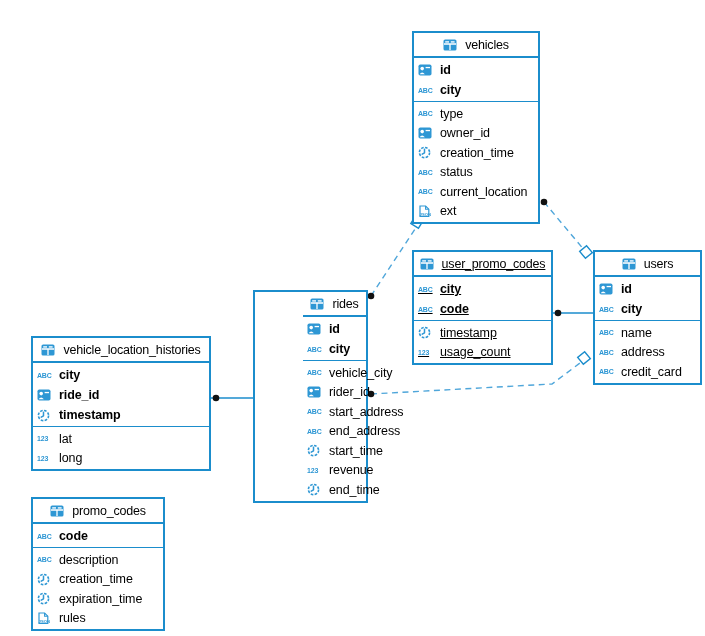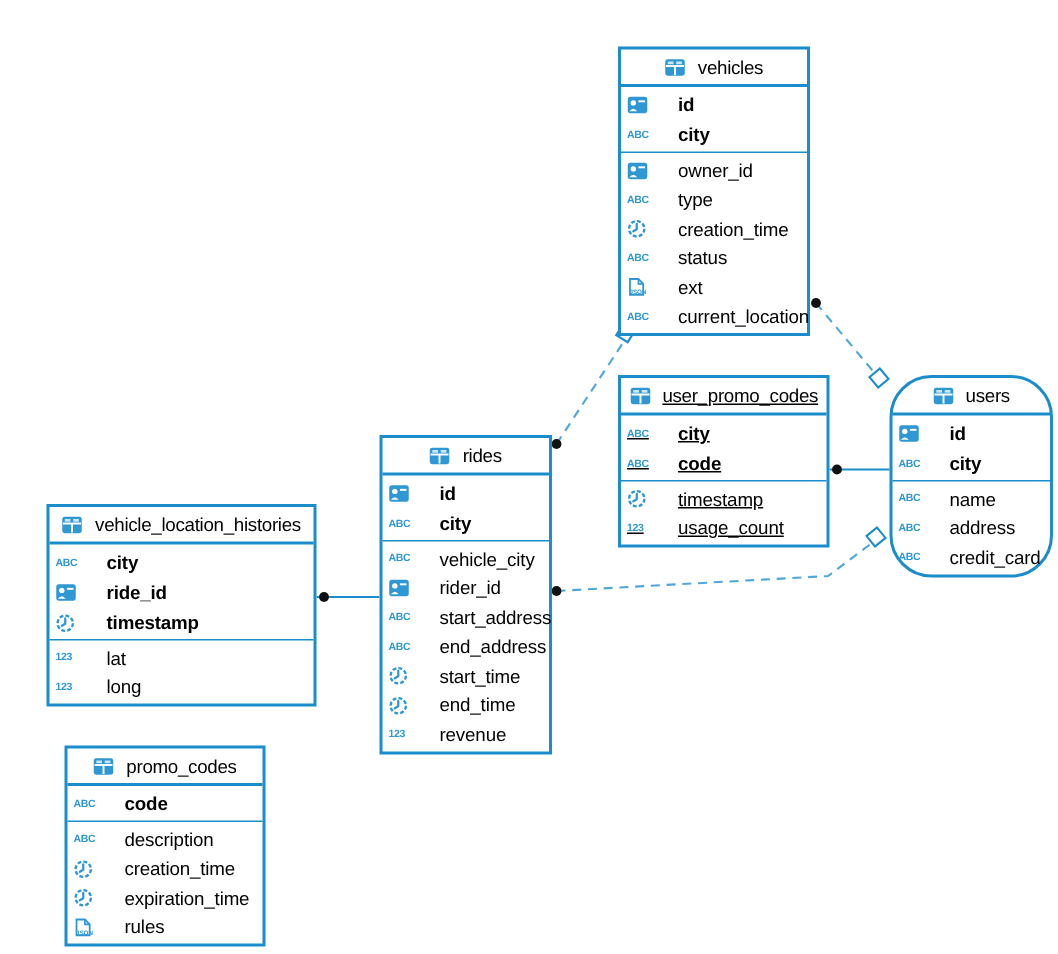--- a/index.html
+++ b/index.html
@@ -13,21 +13,21 @@
   }
   .thead{
     height:23px;border-bottom:2px solid var(--accent,#1b8dcc);
     display:flex;align-items:center;justify-content:center;gap:5px;
   }
   .ttitle{font-size:12.5px;letter-spacing:-0.2px;white-space:nowrap;}
   .keys{padding:2px 0 1px 0;}
   .cols{border-top:1.5px solid var(--accent,#1b8dcc);padding:2px 0 1px 0;}
   .row{display:flex;align-items:center;gap:5px;height:19.5px;padding:0 4px;}
   .keys .row{font-weight:700;height:20px;}
-  .label{font-size:12.5px;letter-spacing:-0.1px;white-space:nowrap;margin-left:12px;}
+  .label{font-size:12.5px;letter-spacing:-0.1px;white-space:nowrap;}
   .icon{width:17px;flex:0 0 17px;display:flex;align-items:center;justify-content:flex-start;}
   .txticon{
     font-size:7px;font-weight:800;color:var(--iconblue,#2e97d4);
     letter-spacing:-0.2px;line-height:1;
   }
 </style>
 </head>
 <body>
 
 <div class="canvas">
@@ -71,61 +71,61 @@
             </span>
     <span class="label">id</span>
   </div>
           <div class="row">
     <span class="icon txticon">ABC</span>
     <span class="label">city</span>
   </div>
         </div>
     <div class="cols">
           <div class="row">
+    <span class="icon txticon">ABC</span>
+    <span class="label">type</span>
+  </div>
+          <div class="row">
     <span class="icon">
               <svg width="14" height="12" viewBox="0 0 14 12">
                 <rect x="0.5" y="0.5" width="13" height="11" rx="1.8" fill="#2e97d4"></rect>
                 <circle cx="4.2" cy="4.6" r="1.8" fill="#ffffff"></circle>
                 <path d="M1.6 10.2 Q4.2 6.7 6.8 10.2 Z" fill="#ffffff"></path>
                 <rect x="7.6" y="2.9" width="4.4" height="1.3" fill="#ffffff"></rect>
               </svg>
             </span>
     <span class="label">owner_id</span>
   </div>
           <div class="row">
-    <span class="icon txticon">ABC</span>
-    <span class="label">type</span>
-  </div>
-          <div class="row">
     <span class="icon">
               <svg width="13" height="13" viewBox="0 0 13 13">
                 <circle cx="6.5" cy="6.5" r="5.1" fill="none" stroke="#2e97d4" stroke-width="1.6" stroke-dasharray="2.6,1.4"></circle>
                 <path d="M6.5 6.8 L6.5 3.3 M6.5 6.8 L4.2 8.2" stroke="#2e97d4" stroke-width="1.5" fill="none" stroke-linecap="round"></path>
               </svg>
             </span>
     <span class="label">creation_time</span>
   </div>
           <div class="row">
     <span class="icon txticon">ABC</span>
     <span class="label">status</span>
+  </div>
+          <div class="row">
+    <span class="icon txticon">ABC</span>
+    <span class="label">current_location</span>
   </div>
           <div class="row">
     <span class="icon">
               <svg width="13" height="13" viewBox="0 0 13 13">
                 <path d="M2 1 h5.6 l3.2 3.2 v7.3 h-8.8 z" fill="none" stroke="#2e97d4" stroke-width="1.2"></path>
                 <path d="M7.6 1 v3.2 h3.2" fill="none" stroke="#2e97d4" stroke-width="1.1"></path>
                 <text x="1.6" y="11.2" font-size="4.2" font-weight="bold" fill="#2e97d4" font-family="Liberation Sans, sans-serif">JSON</text>
               </svg>
             </span>
     <span class="label">ext</span>
   </div>
-          <div class="row">
-    <span class="icon txticon">ABC</span>
-    <span class="label">current_location</span>
-  </div>
         </div>
   </div>
       <div class="table" style="left: 412px; top: 250px; width: 141px; text-decoration: underline;">
     <div class="thead">
       <span class="icon thicon">
             <svg width="14" height="12" viewBox="0 0 14 12">
               <rect x="0.5" y="0.5" width="13" height="11" rx="1.6" fill="#2e97d4"></rect>
               <rect x="2.2" y="2" width="3.8" height="1.8" fill="#dceefb" opacity="0.9"></rect>
               <rect x="7.8" y="2" width="3.8" height="1.8" fill="#dceefb" opacity="0.9"></rect>
               <path d="M1 5 H13 M7 5 V11" stroke="#ffffff" stroke-width="1.3" fill="none"></path>
@@ -152,21 +152,21 @@
               </svg>
             </span>
     <span class="label">timestamp</span>
   </div>
           <div class="row">
     <span class="icon txticon">123</span>
     <span class="label">usage_count</span>
   </div>
         </div>
   </div>
-      <div class="table" style="left: 593px; top: 250px; width: 109px; border-radius: 28px;">
+      <div class="table" style="left: 593px; top: 250px; width: 109px;">
     <div class="thead">
       <span class="icon thicon">
             <svg width="14" height="12" viewBox="0 0 14 12">
               <rect x="0.5" y="0.5" width="13" height="11" rx="1.6" fill="#2e97d4"></rect>
               <rect x="2.2" y="2" width="3.8" height="1.8" fill="#dceefb" opacity="0.9"></rect>
               <rect x="7.8" y="2" width="3.8" height="1.8" fill="#dceefb" opacity="0.9"></rect>
               <path d="M1 5 H13 M7 5 V11" stroke="#ffffff" stroke-width="1.3" fill="none"></path>
             </svg>
           </span>
       <span class="ttitle">users</span>
@@ -196,21 +196,21 @@
           <div class="row">
     <span class="icon txticon">ABC</span>
     <span class="label">address</span>
   </div>
           <div class="row">
     <span class="icon txticon">ABC</span>
     <span class="label">credit_card</span>
   </div>
         </div>
   </div>
-      <div class="table" style="left: 253px; top: 290px; width: 115px;">
+      <div class="table" style="left: 253px; top: 290px; width: 115px; padding-left: 48px;">
     <div class="thead">
       <span class="icon thicon">
             <svg width="14" height="12" viewBox="0 0 14 12">
               <rect x="0.5" y="0.5" width="13" height="11" rx="1.6" fill="#2e97d4"></rect>
               <rect x="2.2" y="2" width="3.8" height="1.8" fill="#dceefb" opacity="0.9"></rect>
               <rect x="7.8" y="2" width="3.8" height="1.8" fill="#dceefb" opacity="0.9"></rect>
               <path d="M1 5 H13 M7 5 V11" stroke="#ffffff" stroke-width="1.3" fill="none"></path>
             </svg>
           </span>
       <span class="ttitle">rides</span>
@@ -257,34 +257,34 @@
     <span class="label">end_address</span>
   </div>
           <div class="row">
     <span class="icon">
               <svg width="13" height="13" viewBox="0 0 13 13">
                 <circle cx="6.5" cy="6.5" r="5.1" fill="none" stroke="#2e97d4" stroke-width="1.6" stroke-dasharray="2.6,1.4"></circle>
                 <path d="M6.5 6.8 L6.5 3.3 M6.5 6.8 L4.2 8.2" stroke="#2e97d4" stroke-width="1.5" fill="none" stroke-linecap="round"></path>
               </svg>
             </span>
     <span class="label">start_time</span>
-  </div>
-          <div class="row">
-    <span class="icon">
-              <svg width="13" height="13" viewBox="0 0 13 13">
-                <circle cx="6.5" cy="6.5" r="5.1" fill="none" stroke="#2e97d4" stroke-width="1.6" stroke-dasharray="2.6,1.4"></circle>
-                <path d="M6.5 6.8 L6.5 3.3 M6.5 6.8 L4.2 8.2" stroke="#2e97d4" stroke-width="1.5" fill="none" stroke-linecap="round"></path>
-              </svg>
-            </span>
-    <span class="label">end_time</span>
   </div>
           <div class="row">
     <span class="icon txticon">123</span>
     <span class="label">revenue</span>
   </div>
+          <div class="row">
+    <span class="icon">
+              <svg width="13" height="13" viewBox="0 0 13 13">
+                <circle cx="6.5" cy="6.5" r="5.1" fill="none" stroke="#2e97d4" stroke-width="1.6" stroke-dasharray="2.6,1.4"></circle>
+                <path d="M6.5 6.8 L6.5 3.3 M6.5 6.8 L4.2 8.2" stroke="#2e97d4" stroke-width="1.5" fill="none" stroke-linecap="round"></path>
+              </svg>
+            </span>
+    <span class="label">end_time</span>
+  </div>
         </div>
   </div>
       <div class="table" style="left: 31px; top: 336px; width: 180px;">
     <div class="thead">
       <span class="icon thicon">
             <svg width="14" height="12" viewBox="0 0 14 12">
               <rect x="0.5" y="0.5" width="13" height="11" rx="1.6" fill="#2e97d4"></rect>
               <rect x="2.2" y="2" width="3.8" height="1.8" fill="#dceefb" opacity="0.9"></rect>
               <rect x="7.8" y="2" width="3.8" height="1.8" fill="#dceefb" opacity="0.9"></rect>
               <path d="M1 5 H13 M7 5 V11" stroke="#ffffff" stroke-width="1.3" fill="none"></path>
@@ -322,21 +322,21 @@
           <div class="row">
     <span class="icon txticon">123</span>
     <span class="label">lat</span>
   </div>
           <div class="row">
     <span class="icon txticon">123</span>
     <span class="label">long</span>
   </div>
         </div>
   </div>
-      <div class="table" style="left: 43px; top: 497px; width: 134px;">
+      <div class="table" style="left: 31px; top: 497px; width: 134px;">
     <div class="thead">
       <span class="icon thicon">
             <svg width="14" height="12" viewBox="0 0 14 12">
               <rect x="0.5" y="0.5" width="13" height="11" rx="1.6" fill="#2e97d4"></rect>
               <rect x="2.2" y="2" width="3.8" height="1.8" fill="#dceefb" opacity="0.9"></rect>
               <rect x="7.8" y="2" width="3.8" height="1.8" fill="#dceefb" opacity="0.9"></rect>
               <path d="M1 5 H13 M7 5 V11" stroke="#ffffff" stroke-width="1.3" fill="none"></path>
             </svg>
           </span>
       <span class="ttitle">promo_codes</span>

